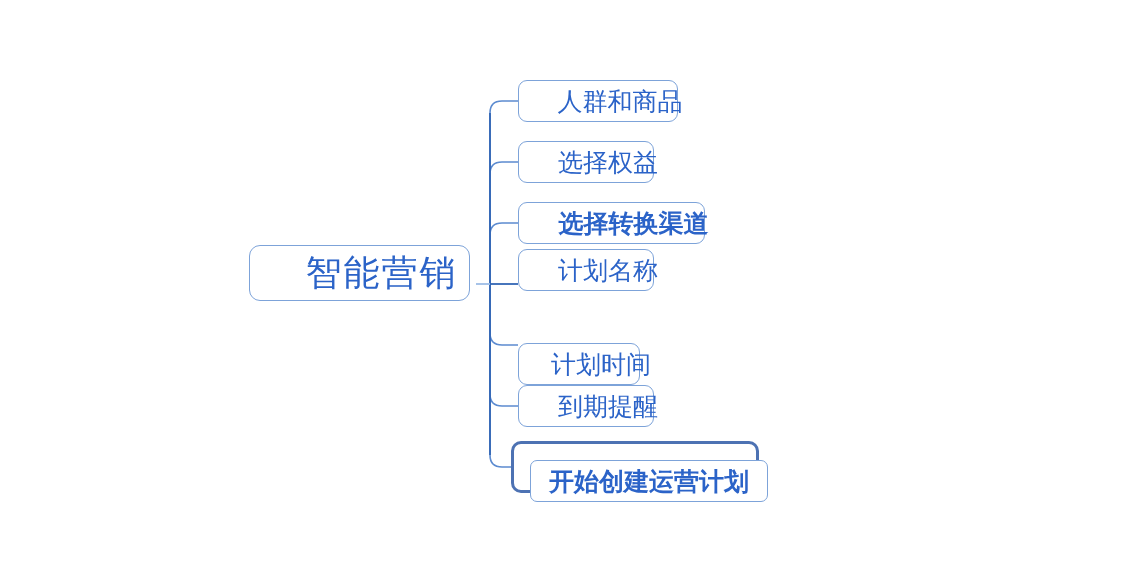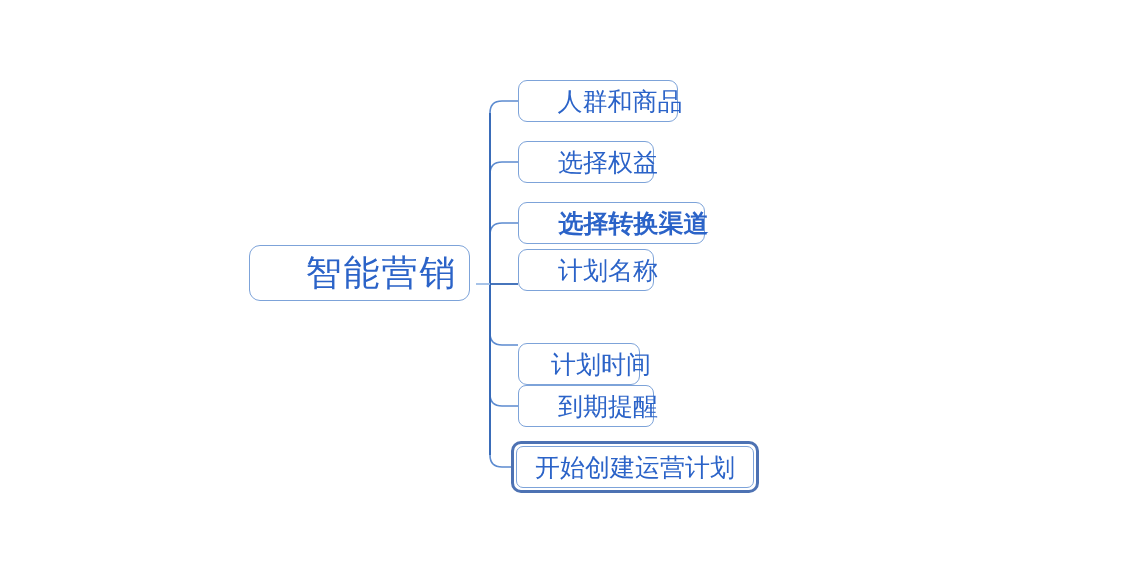--- a/index.html
+++ b/index.html
@@ -44,29 +44,30 @@
   .child-node {
     left: 518px;
     height: 42px;
     font-size: 25px;
   }
   .c0 { top: 80px;  width: 160px; }
   .c1 { top: 141px; width: 136px; }
   .c2 { top: 202px; width: 187px; font-weight: bold; }
   .c3 { top: 249px; width: 136px; }
   .c4 { top: 309px; width: 122px; margin-top: 34px; }
-  .c5 { top: 385px; width: 136px; border-radius: 8px; }
+  .c5 { top: 385px; width: 136px; }
   .selection-wrap {
     position: absolute;
     left: 511px; top: 441px;
     width: 248px; height: 52px;
     border: 3px solid #4d72b3;
     border-radius: 10px;
-    padding: 2px;
+    padding: 16px;
     background: #ffffff;
+    font-weight: bold;
   }
   .selection-wrap .inner-node {
     position: relative;
     width: 238px; height: 42px;
     display: flex;
     align-items: center;
     justify-content: center;
     border: 1.4px solid #7da3d9;
     border-radius: 7px;
     background: #ffffff;

